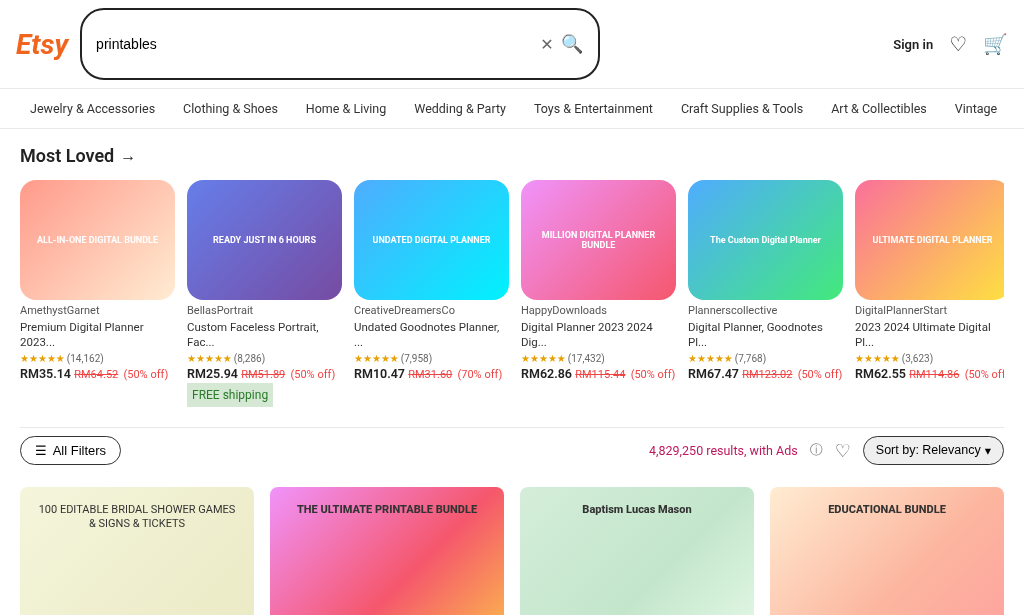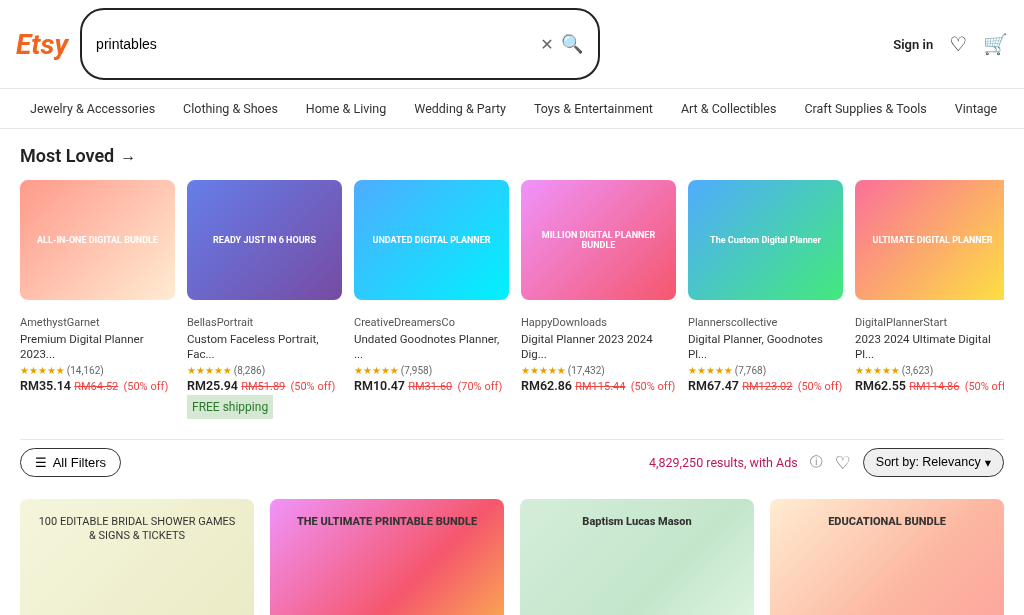--- a/index.html
+++ b/index.html
@@ -22,21 +22,21 @@
     
     
     .main { padding: 16px 20px; }
     
     
     .section-title { display: flex; align-items: center; font-size: 18px; font-weight: 600; margin-bottom: 14px; gap: 6px; }
     .section-title .arrow { font-size: 16px; }
     
     .products-row { display: flex; gap: 12px; overflow: hidden; margin-bottom: 20px; }
     .product-card { flex: 0 0 155px; cursor: pointer; }
-    .product-img { width: 100%; height: 120px; border-radius: 8px; background: #f0f0f0; overflow: hidden; display: flex; align-items: center; justify-content: center; margin-bottom: 16px; position: relative; }
+    .product-img { width: 100%; height: 120px; border-radius: 16px; background: #f0f0f0; overflow: hidden; display: flex; align-items: center; justify-content: center; margin-bottom: 4px; position: relative; }
     .product-title { font-size: 11.5px; color: #333; line-height: 1.3; margin-bottom: 3px; display: -webkit-box; -webkit-line-clamp: 2; -webkit-box-orient: vertical; overflow: hidden; }
     .product-shop { font-size: 11px; color: #555; margin-bottom: 3px; }
     .stars { color: #e8a000; font-size: 10px; display: inline; }
     .review-count { font-size: 10px; color: #666; margin-left: 2px; }
     .rating-row { display: flex; align-items: center; margin-bottom: 2px; }
     .price-current { font-size: 12.5px; font-weight: 600; color: #222; }
     .price-original { font-size: 11px; color: #e44; text-decoration: line-through; }
     .price-discount { font-size: 11px; color: #e44; margin-left: 2px; }
     .free-shipping { display: inline-block; background: #d4e8d4; color: #2a7a2a; font-size: 12px; padding: 5px 5px; border-radius: 0; margin-top: 2px; }
     
@@ -88,22 +88,22 @@
   </div>
 </header>
 
 <nav>
   <div class="nav" id="nav-items">
       <span class="nav-item">Jewelry &amp; Accessories</span>
       <span class="nav-item">Clothing &amp; Shoes</span>
       <span class="nav-item">Home &amp; Living</span>
       <span class="nav-item">Wedding &amp; Party</span>
       <span class="nav-item">Toys &amp; Entertainment</span>
+      <span class="nav-item">Craft Supplies &amp; Tools</span>
       <span class="nav-item">Art &amp; Collectibles</span>
-      <span class="nav-item">Craft Supplies &amp; Tools</span>
       <span class="nav-item">Vintage</span>
     </div>
 </nav>
 
 <main class="main">
 
   <div class="section-title">
     <span>Most Loved</span>
     <span class="arrow">→</span>
   </div>

